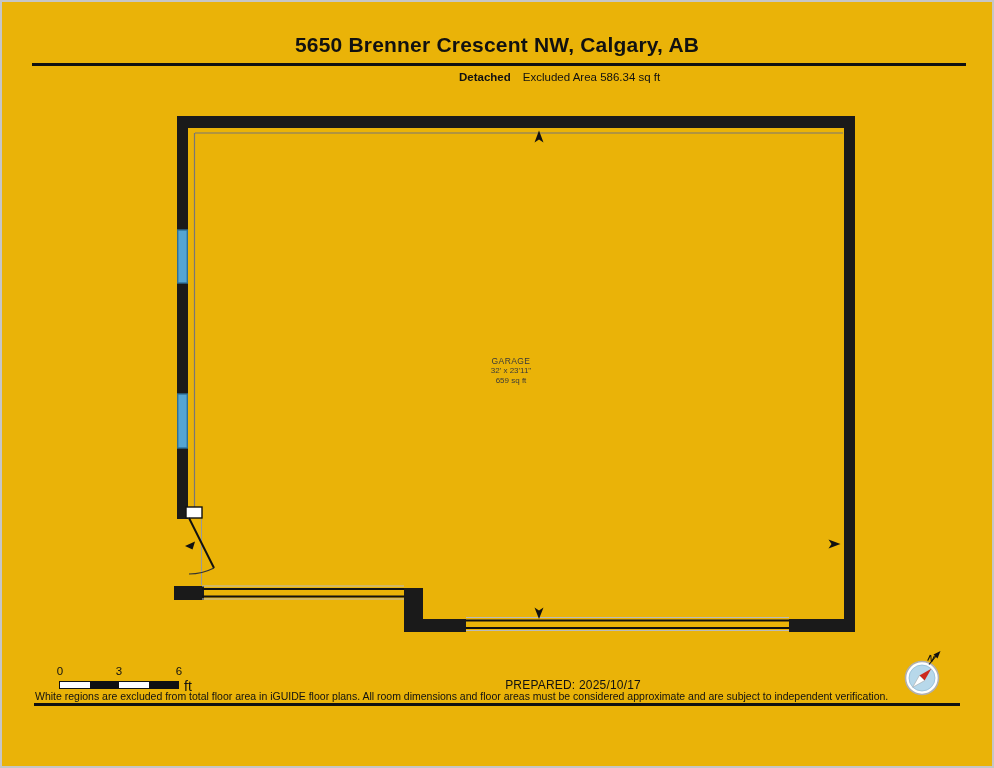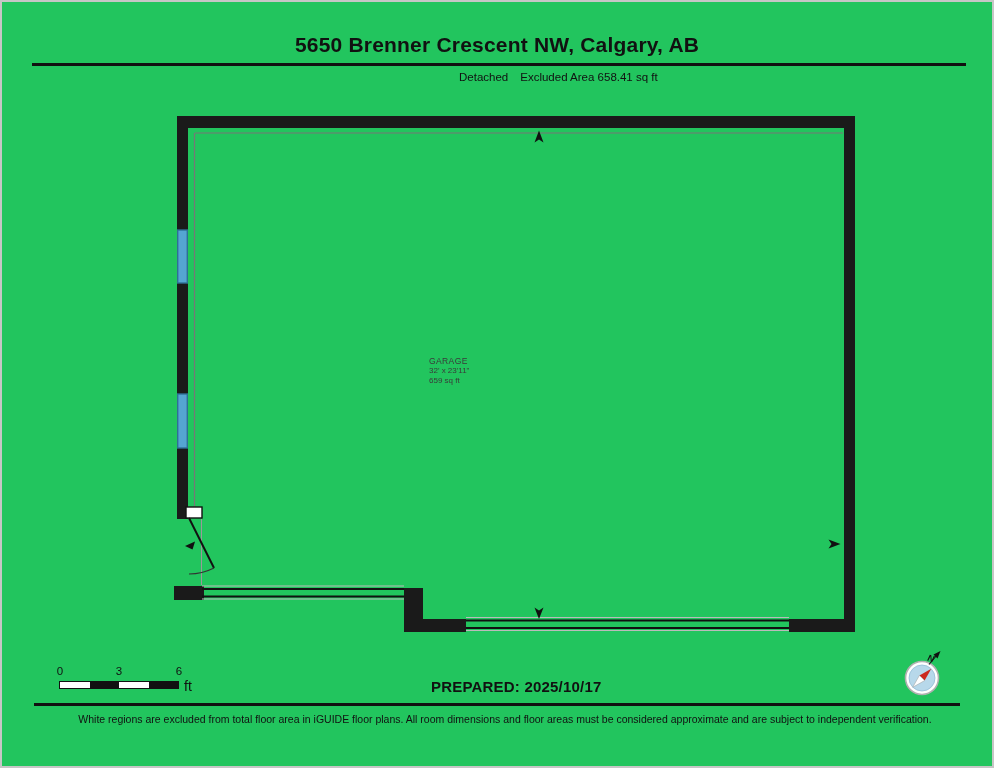--- a/index.html
+++ b/index.html
@@ -1,57 +1,57 @@
 <!DOCTYPE html>
 <html><head>
 <meta charset="utf-8">
 <style>
   html,body{margin:0;padding:0;background:#fff;}
   .page{
     position:relative;width:994px;height:768px;box-sizing:border-box;
-    background:#22c55e;border:2px solid #c6c6c6;overflow:hidden;
+    background:#eab308;border:2px solid #c6c6c6;overflow:hidden;
     font-family:"Liberation Sans","DejaVu Sans",sans-serif;color:#111;
   }
   .title{
     position:absolute;left:0;top:31px;width:100%;text-align:center;
     font-size:21px;font-weight:bold;letter-spacing:.2px;color:#111;
   }
   .rule{position:absolute;background:#111;}
   .rule-top{left:30px;top:61px;width:934px;height:3px;}
   .rule-bottom{left:32px;top:701px;width:926px;height:3px;}
   .subtitle{position:absolute;left:445px;top:69px;font-size:11.5px;white-space:nowrap;}
-  .subtitle-type{font-weight:normal;margin-right:12px;padding-left:12px;}
+  .subtitle-type{font-weight:bold;margin-right:12px;padding-left:12px;}
   .plan-svg{position:absolute;left:150px;top:100px;}
-  .room-label{position:absolute;left:427px;top:354px;width:200px;color:#3a3a3a;}
+  .room-label{position:absolute;left:409px;top:354px;width:200px;text-align:center;color:#3a3a3a;}
   .room-name{font-size:8.5px;letter-spacing:.4px;line-height:10px;}
   .room-dims,.room-area{font-size:8px;line-height:9.5px;}
   .sb-num{position:absolute;top:663px;width:14px;text-align:center;font-size:11.5px;}
   .sb-0{left:51px;}.sb-3{left:110px;}.sb-6{left:170px;}
   .sb-bar{
     position:absolute;left:57px;top:679px;width:120px;height:8px;
     box-sizing:border-box;border:1px solid #111;display:flex;
   }
   .sb-seg{flex:1 1 0;}
   .sb-seg.w{background:#fff;}
   .sb-seg.b{background:#111;}
   .sb-unit{position:absolute;left:182px;top:676px;font-size:14px;}
-  .prepared{position:absolute;left:429px;top:676px;width:210px;text-align:left;font-size:15px;letter-spacing:.2px;font-weight:bold;}
+  .prepared{position:absolute;left:429px;top:676px;width:210px;text-align:right;font-size:12px;letter-spacing:.2px;}
   .compass-svg{position:absolute;left:893px;top:642px;}
-  .disclaimer{position:absolute;left:33px;top:711px;width:940px;font-size:10.5px;color:#111;white-space:nowrap;text-align:center;}
+  .disclaimer{position:absolute;left:33px;top:688px;width:940px;font-size:10.5px;color:#111;white-space:nowrap;}
 </style>
 </head>
 <body>
 
 <div class="page">
 
   <div class="title">5650 Brenner Crescent NW, Calgary, AB</div>
   <div class="rule rule-top"></div>
 
   <div class="subtitle">
-    <span class="subtitle-type">Detached</span><span class="subtitle-area">Excluded Area 658.41 sq ft</span>
+    <span class="subtitle-type">Detached</span><span class="subtitle-area">Excluded Area 586.34 sq ft</span>
   </div>
 
   <svg class="plan-svg" width="720" height="545" viewBox="150 100 720 545" xmlns="http://www.w3.org/2000/svg">
 
     <g stroke="#777" stroke-width="1.2" fill="none">
       <line x1="193" y1="131" x2="841" y2="131"></line>
       <line x1="192.5" y1="131" x2="192.5" y2="505"></line>
       <line x1="199.5" y1="517" x2="199.5" y2="583" stroke="#999" stroke-width="1"></line>
     </g>
 

